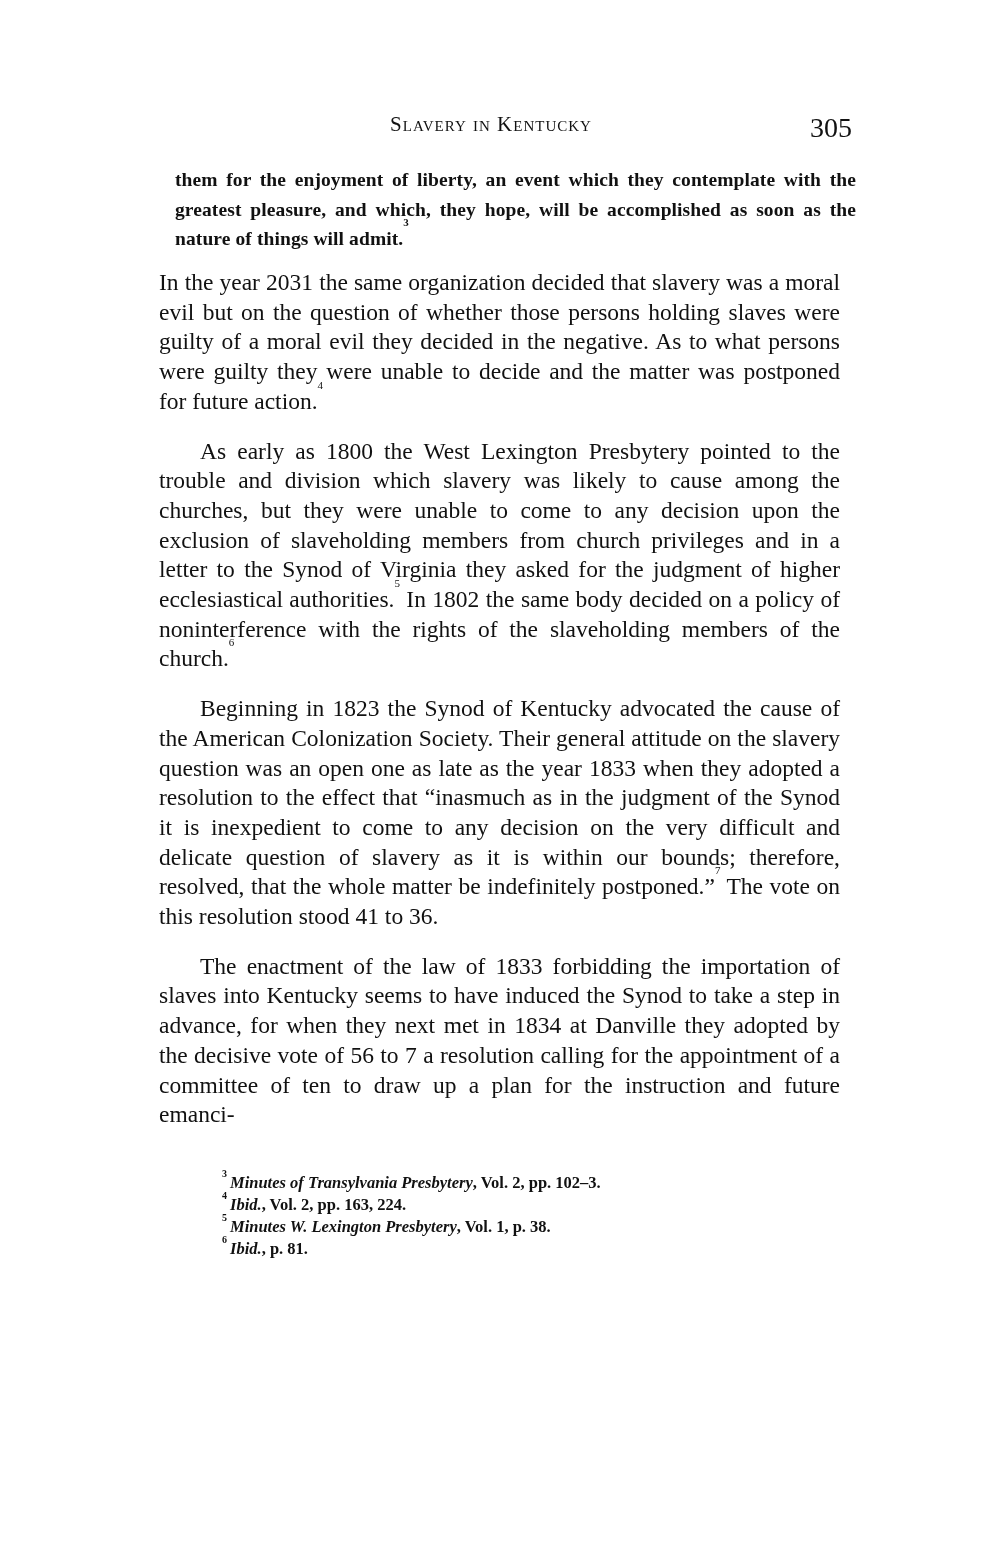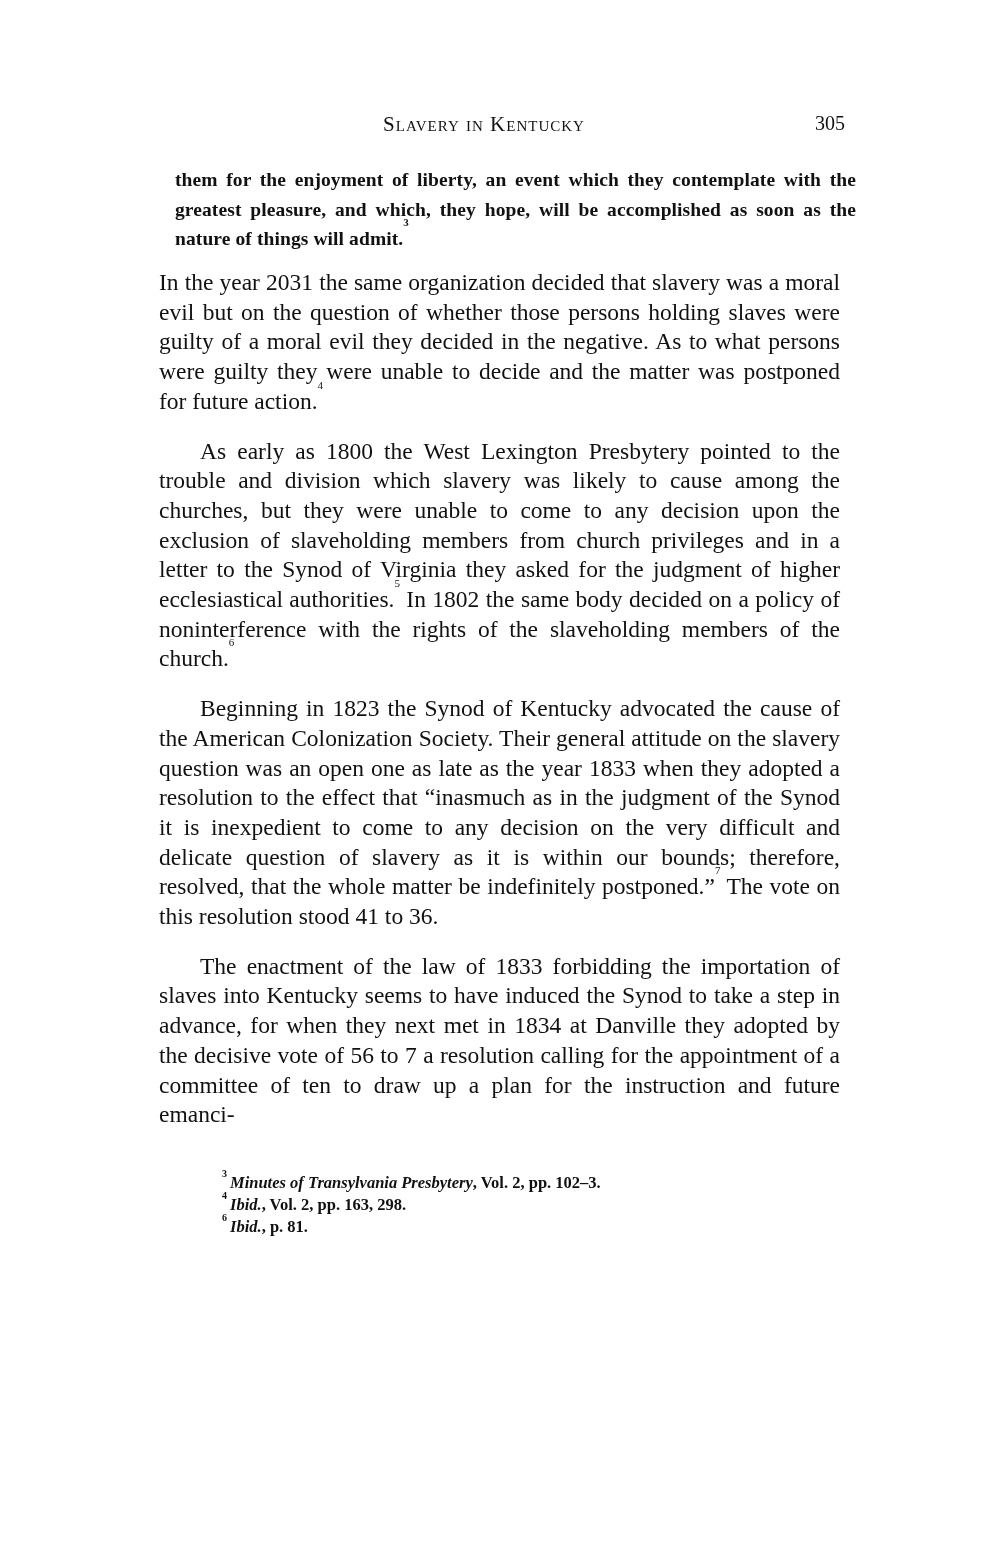--- a/index.html
+++ b/index.html
@@ -17,40 +17,40 @@
     }
     .page {
       position: absolute;
       left: 159px;
       top: 0;
       width: 681px;
     }
     .running-head {
       position: absolute;
       top: 112px;
-      left: 5px;
+      left: 12px;
       width: 681px;
       height: 30px;
       font-family: Liberation Serif, serif;
     }
     .running-title {
       position: absolute;
       left: 0;
       width: 640px;
       text-align: center;
       top: 0;
       font-size: 21px;
       letter-spacing: 1px;
       font-variant: small-caps;
     }
     .page-number {
       position: absolute;
       right: 0;
       top: 0;
-      font-size: 20px;
+      font-size: 28px;
     }
     .quote-block {
       position: absolute;
       top: 165px;
       left: 0;
       width: 681px;
       font-size: 19.5px;
       line-height: 29.5px;
       text-align: justify;
       font-weight: bold;
@@ -116,17 +116,18 @@
 
     <p class="indent"><span>As early as 1800 the West Lexington Presbytery pointed to the trouble and division which slavery was likely to cause among the churches, but they were unable to come to any decision upon the exclusion of slaveholding members from church privileges and in a letter to the Synod of Virginia they asked for the judgment of higher ecclesiastical authorities.</span><sup>5</sup><span>  In 1802 the same body decided on a policy of noninterference with the rights of the slaveholding members of the church.</span><sup>6</sup></p>
 
     <p class="indent"><span>Beginning in 1823 the Synod of Kentucky advocated the cause of the American Colonization Society.  Their general attitude on the slavery question was an open one as late as the year 1833 when they adopted a resolution to the effect that “inasmuch as in the judgment of the Synod it is inexpedient to come to any decision on the very difficult and delicate question of slavery as it is within our bounds; therefore, resolved, that the whole matter be indefinitely postponed.”</span><sup>7</sup><span>  The vote on this resolution stood 41 to 36.</span></p>
 
     <p class="indent"><span>The enactment of the law of 1833 forbidding the importation of slaves into Kentucky seems to have induced the Synod to take a step in advance, for when they next met in 1834 at Danville they adopted by the decisive vote of 56 to 7 a resolution calling for the appointment of a committee of ten to draw up a plan for the instruction and future emanci-</span></p>
   </div>
 
   <div class="footnotes">
     <div class="footnote"><sup>3</sup><span class="src">Minutes of Transylvania Presbytery</span><span>, Vol. 2, pp. 102–3.</span></div>
-    <div class="footnote"><sup>4</sup><span class="src">Ibid.</span><span>, Vol. 2, pp. 163, 298.</span></div>
+    <div class="footnote"><sup>4</sup><span class="src">Ibid.</span><span>, Vol. 2, pp. 163, 224.</span></div>
+    <div class="footnote"><sup>5</sup><span class="src">Minutes W. Lexington Presbytery</span><span>, Vol. 1, p. 38.</span></div>
     <div class="footnote"><sup>6</sup><span class="src">Ibid.</span><span>, p. 81.</span></div>
   </div>
 
 </div>
 
 </body></html>

